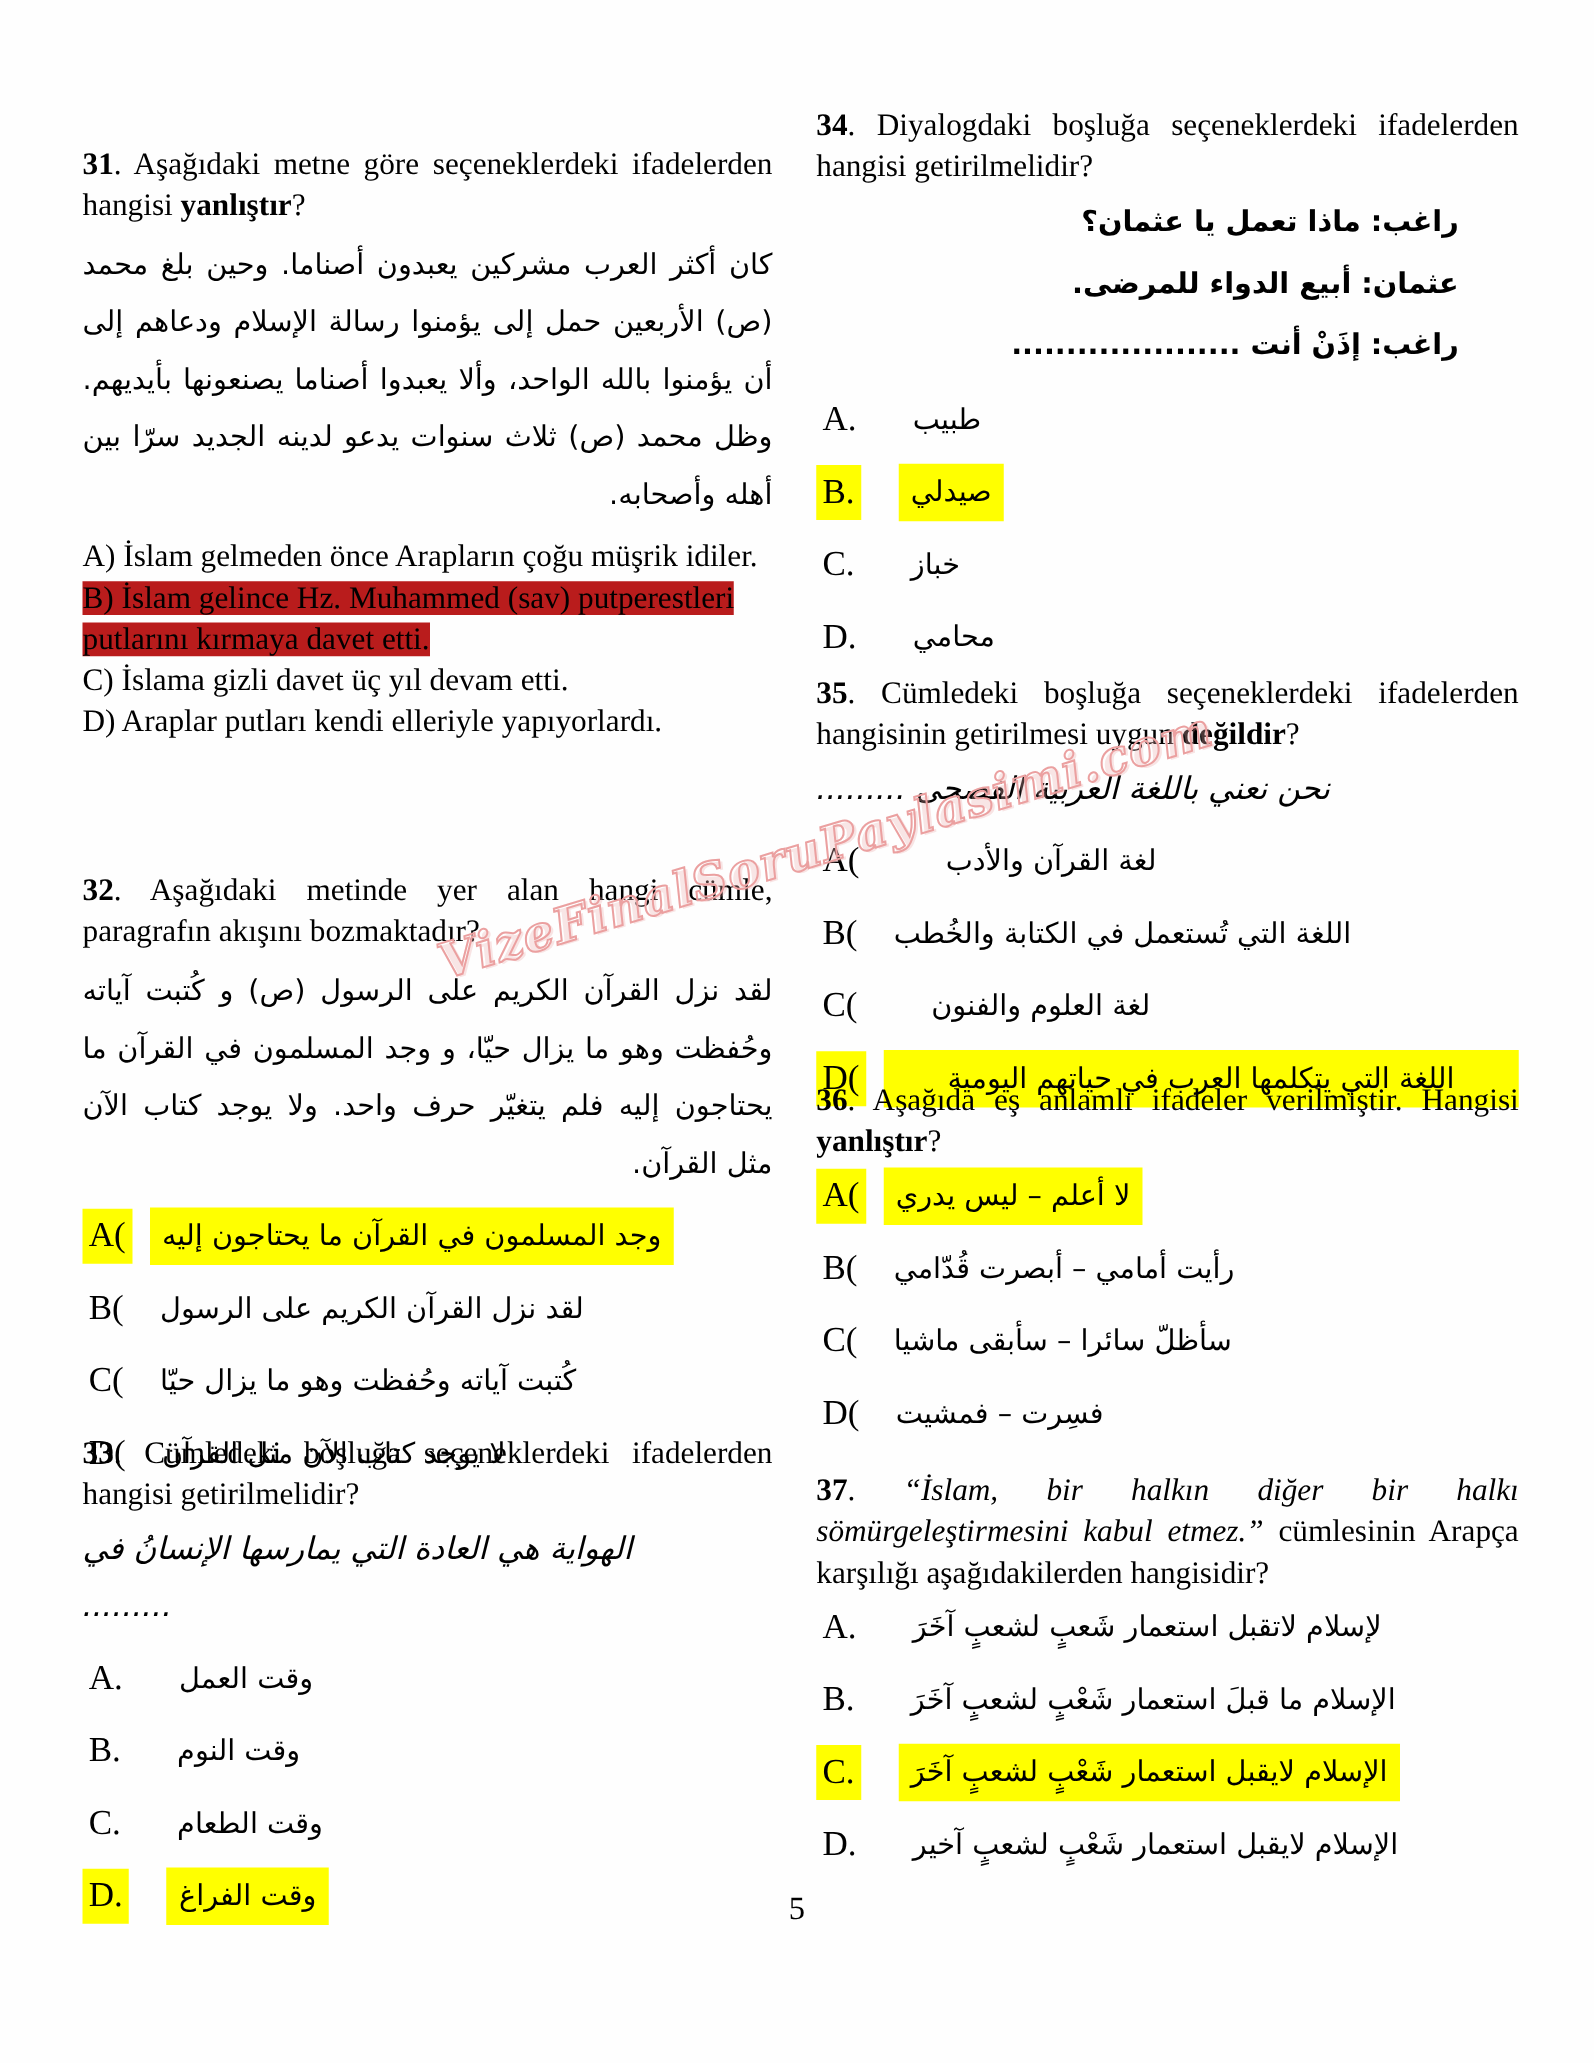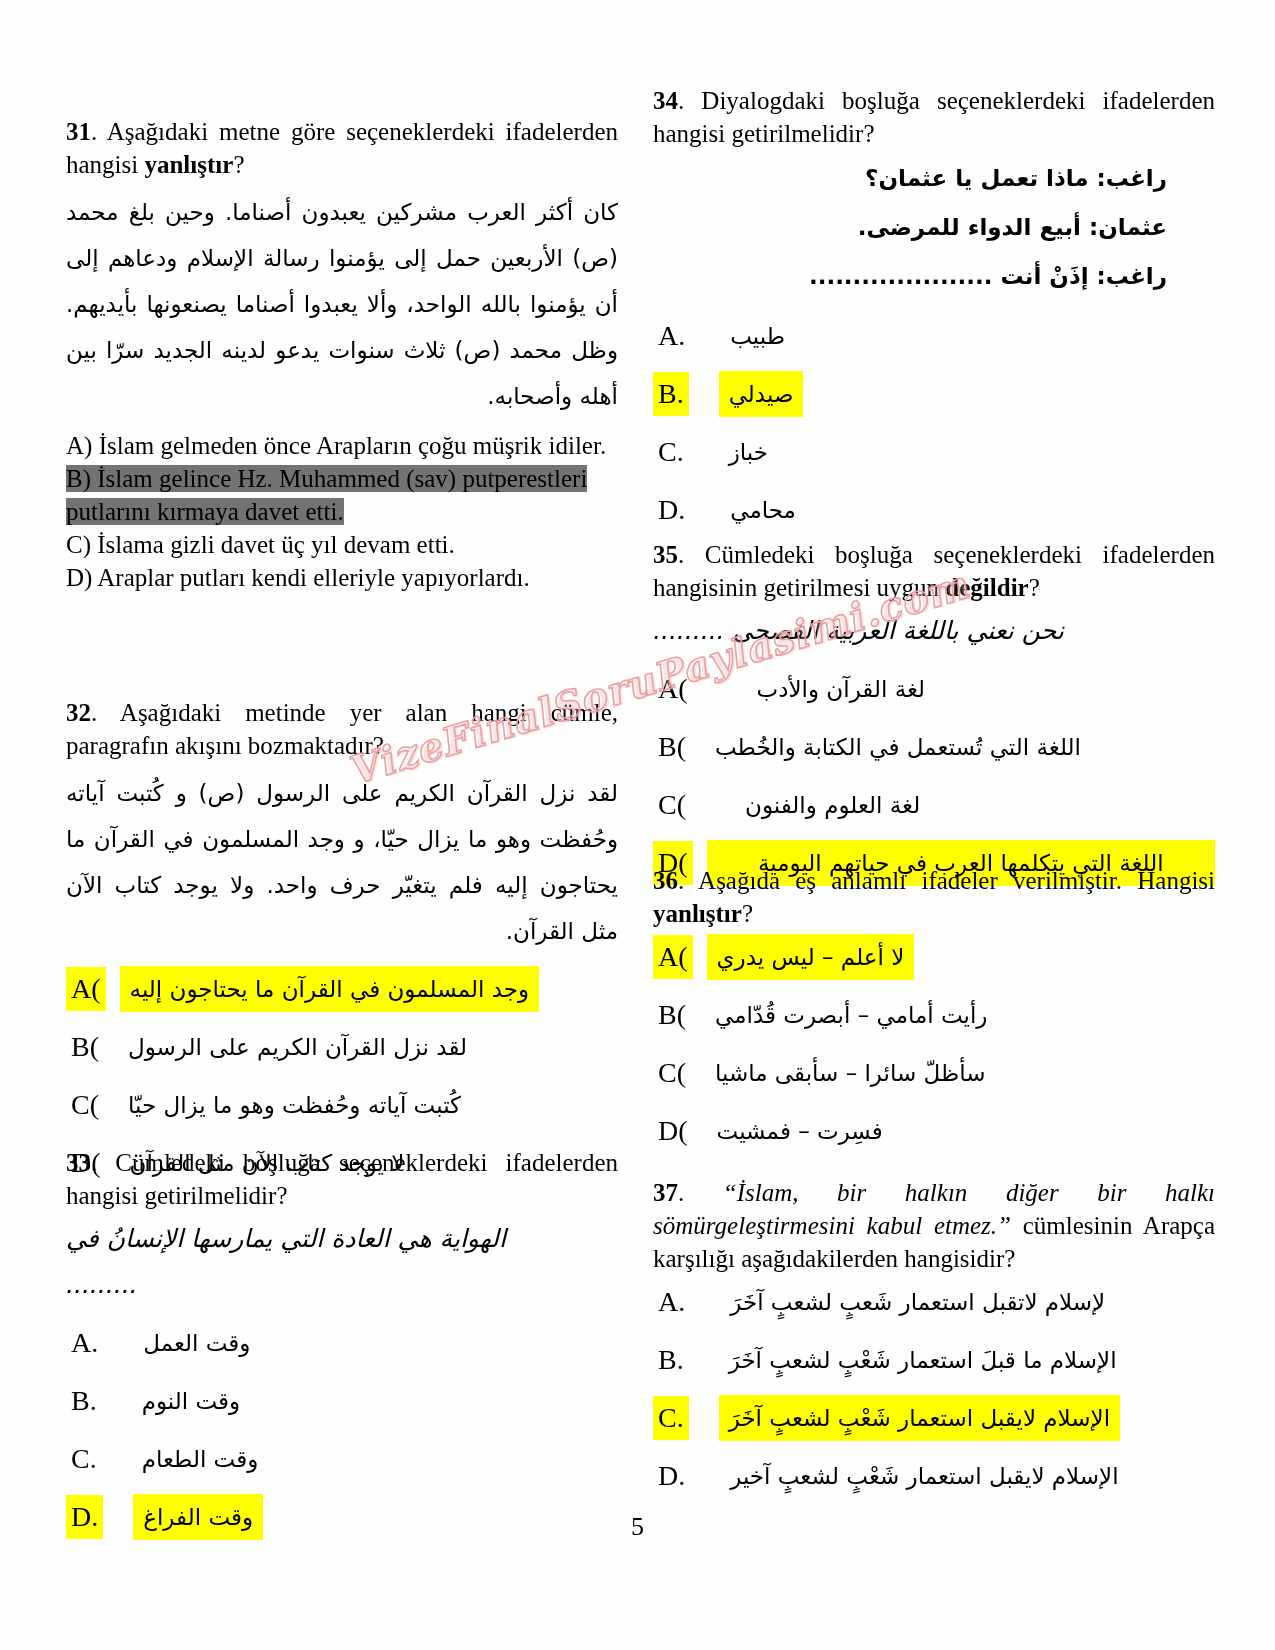--- a/index.html
+++ b/index.html
@@ -13,21 +13,21 @@
   .qtitle{font-size:25px;line-height:33px;text-align:justify;}
   .qtitle .qnum{font-weight:bold;}
   .qtitle .bld{font-weight:bold;}
   .qtitle .itl{font-style:italic;}
   .ar{font-family:"DejaVu Sans", sans-serif;direction:rtl;unicode-bidi:isolate;}
   .passage{font-size:23px;line-height:46px;text-align:justify;text-align-last:right;margin:8px 0 10px 0;}
   .stem{font-size:25px;line-height:46px;text-align:left;padding-right:40px;margin:4px 0 6px 0;font-style:italic;}
   .dialog-line{font-size:23px;line-height:49px;text-align:right;padding-right:48px;font-weight:bold;}
   .opts-tr{margin-top:8px;font-size:25px;line-height:33px;}
   .opt-tr{margin:0;}
-  .hl-inline{background:#737373;}
+  .hl-inline{background:#b91c1c;}
   .opt-row{display:flex;align-items:center;gap:14px;margin-top:12px;}
   .opt-row.wide-gap{gap:30px;}
   .opt-label{font-size:28px;line-height:30px;flex:0 0 auto;padding:7px 5px;}
   .opt-artext{font-size:23px;line-height:30px;padding:8px 10px;text-align:center;}
   .hl{background:#ffff00;}
   .watermark{
     position:absolute;left:352px;top:748px;width:560px;
     transform:rotate(-17deg);transform-origin:left center;
     font-family:"DejaVu Serif", serif;font-weight:bold;font-style:italic;
     font-size:39px;letter-spacing:1px;white-space:nowrap;

